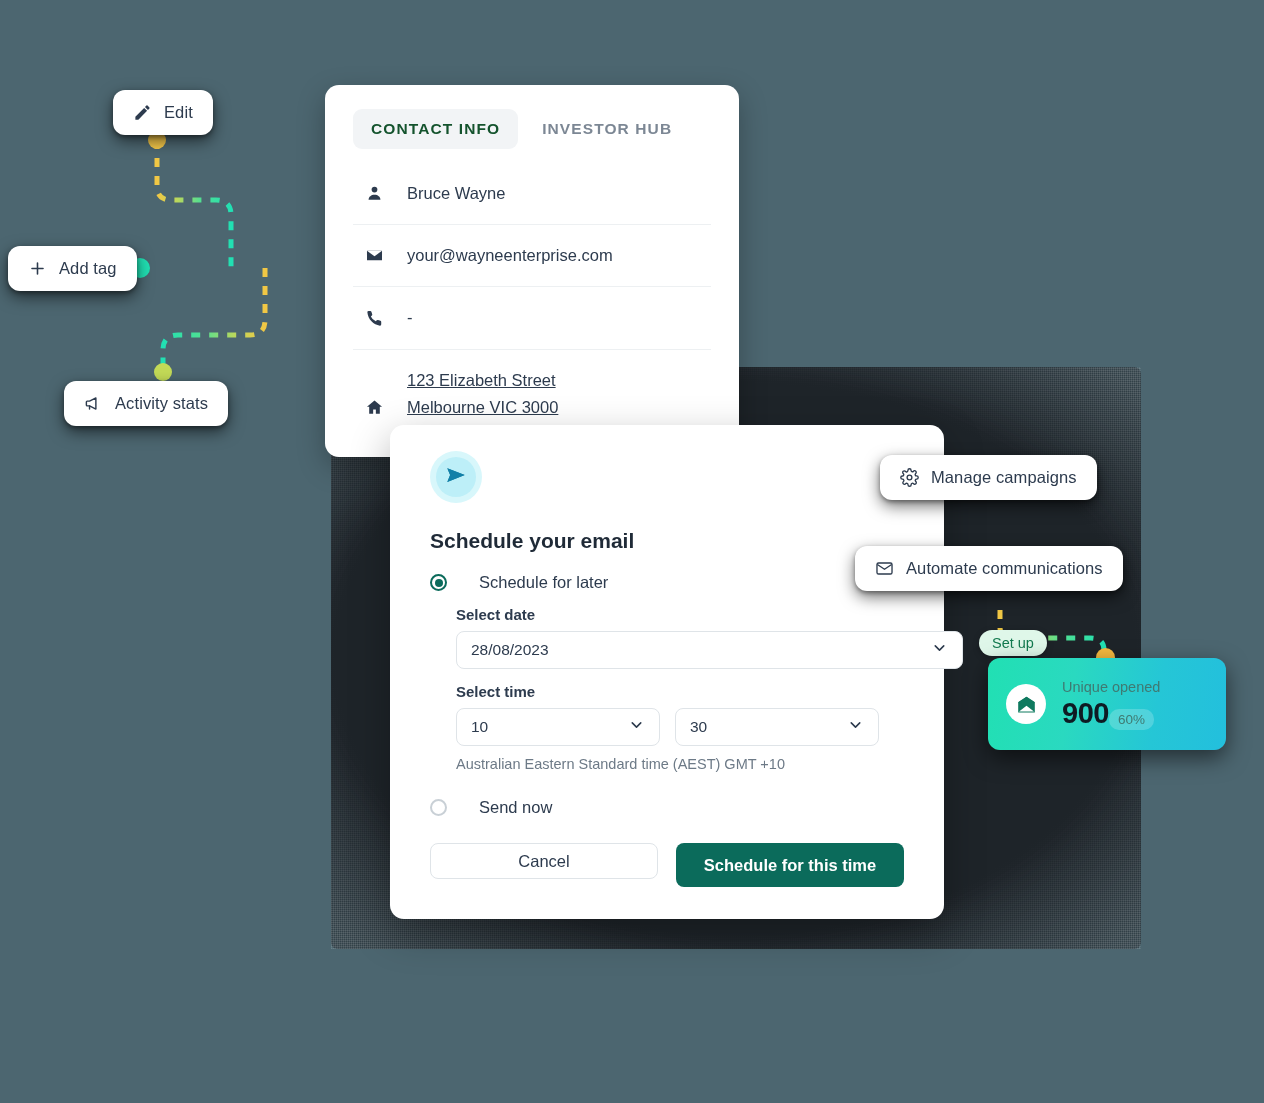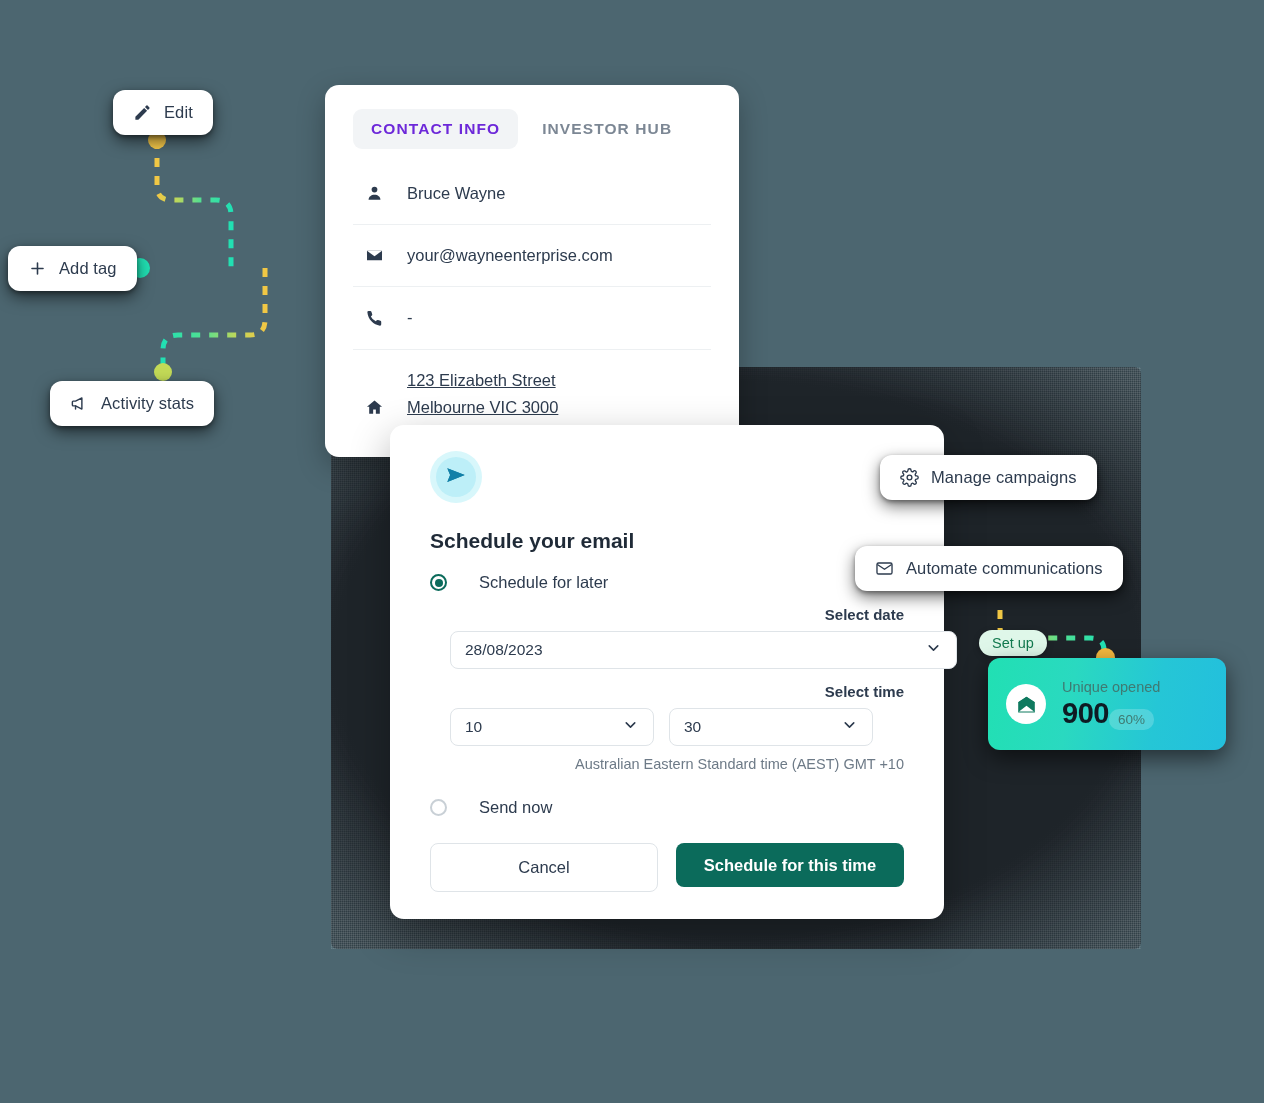--- a/index.html
+++ b/index.html
@@ -38,21 +38,21 @@
     background: #fff; border-radius: 14px;
     box-shadow: 0 10px 28px rgba(0,0,0,.28);
     padding: 24px 28px 0 28px;
     overflow: hidden;
   }
   #tabs { display: flex; align-items: center; gap: 6px; margin-bottom: 14px; }
   .tab {
     font-size: 15.5px; font-weight: bold; letter-spacing: 1.1px;
     padding: 11px 18px; border-radius: 9px; cursor: pointer;
   }
-  .tab.active { background: #f2f4f6; color: #6d28d9; }
+  .tab.active { background: #f2f4f6; color: #14532d; }
   .tab.inactive { color: #7c8794; }
 
   .c-row {
     display: flex; align-items: flex-end; gap: 22px;
     padding: 17px 0 17px 12px;
     border-bottom: 1px solid #edf0f2;
     font-size: 16.5px; color: #2d3b4e;
   }
   .c-row:last-child { border-bottom: none; text-decoration: underline; }
   .c-row .ico { flex: none; width: 20px; color: #2d3b4e; padding-top: 2px; }
@@ -102,38 +102,38 @@
   .radio-row { display: flex; align-items: center; gap: 32px; margin-bottom: 14px; cursor: pointer; }
   .radio {
     width: 17px; height: 17px; border-radius: 50%;
     border: 2px solid #0b6b5b; display: flex; align-items: center; justify-content: center;
     flex: none;
   }
   .radio.off { border-color: #c9d0d6; }
   .radio .dot { width: 8px; height: 8px; border-radius: 50%; background: #0b6b5b; }
   .radio-row .txt { font-size: 16.5px; color: #2d3b4e; }
 
-  .field-group { margin-left: 20px; text-align: right; }
+  .field-group { margin-left: 26px; }
   .field-label { font-size: 15px; font-weight: bold; color: #2d3b4e; margin: 14px 0 8px 0; }
   .select {
     position: relative; height: 38px; border: 1px solid #dfe4e8; border-radius: 8px;
     display: flex; align-items: center; padding: 0 14px;
     font-size: 15.5px; color: #2d3b4e; background: #fff; cursor: pointer;
   }
   .select .chev { position: absolute; right: 14px; top: 50%; transform: translateY(-50%); }
   #date-select { width: 507px; }
   .time-row { display: flex; gap: 15px; }
   #hour-select { width: 204px; }
   #min-select { width: 204px; }
   #tz-note { font-size: 14.5px; color: #6d7a87; margin-top: 10px; }
 
   #send-now-row { margin-top: 26px; }
   #dlg-actions { display: flex; gap: 18px; margin-top: 26px; }
   #cancel-button {
-    width: 228px; height: 49px; border: 1px solid #dfe4e8; border-radius: 8px;
+    width: 228px; height: 36px; border: 1px solid #dfe4e8; border-radius: 8px;
     background: #fff; font-size: 16.5px; color: #2d3b4e; cursor: pointer;
     font-family: "Liberation Sans", sans-serif;
   }
   #schedule-button {
     width: 228px; height: 44px; border: none; border-radius: 8px;
     background: #0b6b5b; font-size: 16.5px; color: #fff; font-weight: bold; cursor: pointer;
     font-family: "Liberation Sans", sans-serif;
   }
 
   
@@ -229,21 +229,21 @@
   <div class="pill" id="add-tag-button" style="left:8px; top:246px;">
     <span>
       <svg width="19" height="19" viewBox="0 0 24 24" fill="none" stroke="#2d3b4e" stroke-width="2" stroke-linecap="round">
         <line x1="12" y1="5" x2="12" y2="19"></line>
           <line x1="5" y1="12" x2="19" y2="12"></line>
       </svg>
     </span>
     <span class="lbl">Add tag</span>
   </div>
 
-  <div class="pill" id="activity-stats-button" style="left:50px; top:381px;">
+  <div class="pill" id="activity-stats-button" style="left:64px; top:381px;">
     <span>
       <svg width="19" height="19" viewBox="0 0 24 24" fill="none" stroke="#2d3b4e" stroke-width="1.8" stroke-linejoin="round">
         <path d="M3 10v4a1 1 0 0 0 1 1h3l8 4V5L7 9H4a1 1 0 0 0-1 1z"></path>
         <path d="M7 15v4" stroke-linecap="round"></path>
       </svg>
     </span>
     <span class="lbl">Activity stats</span>
   </div>
 
   <div id="contact-card">

